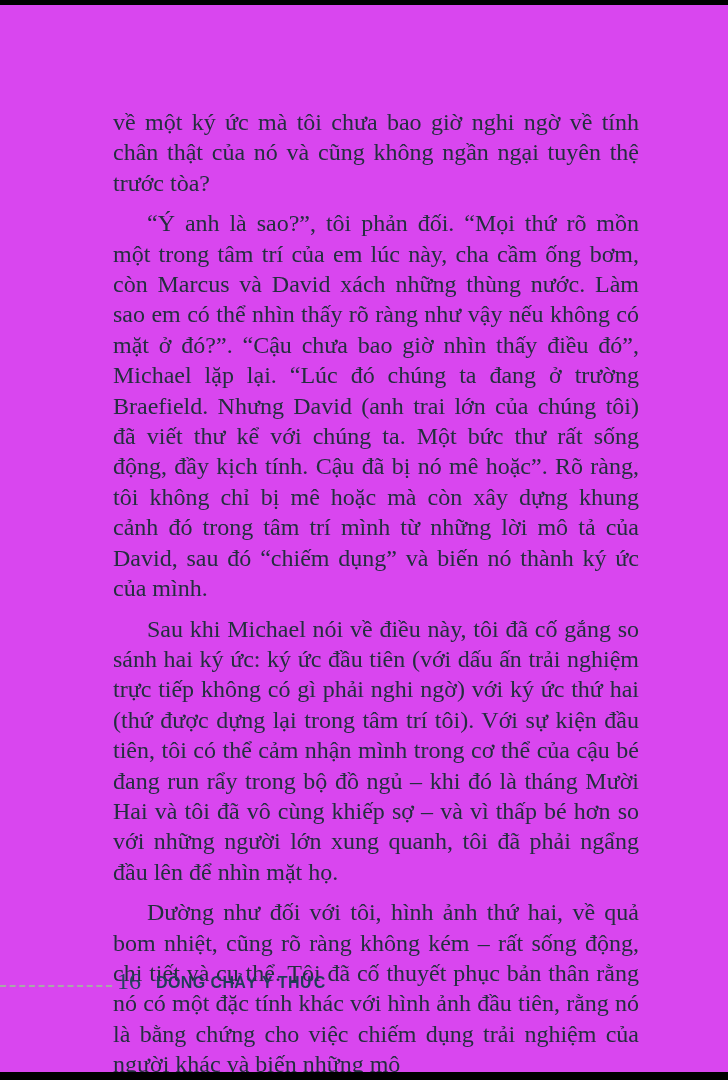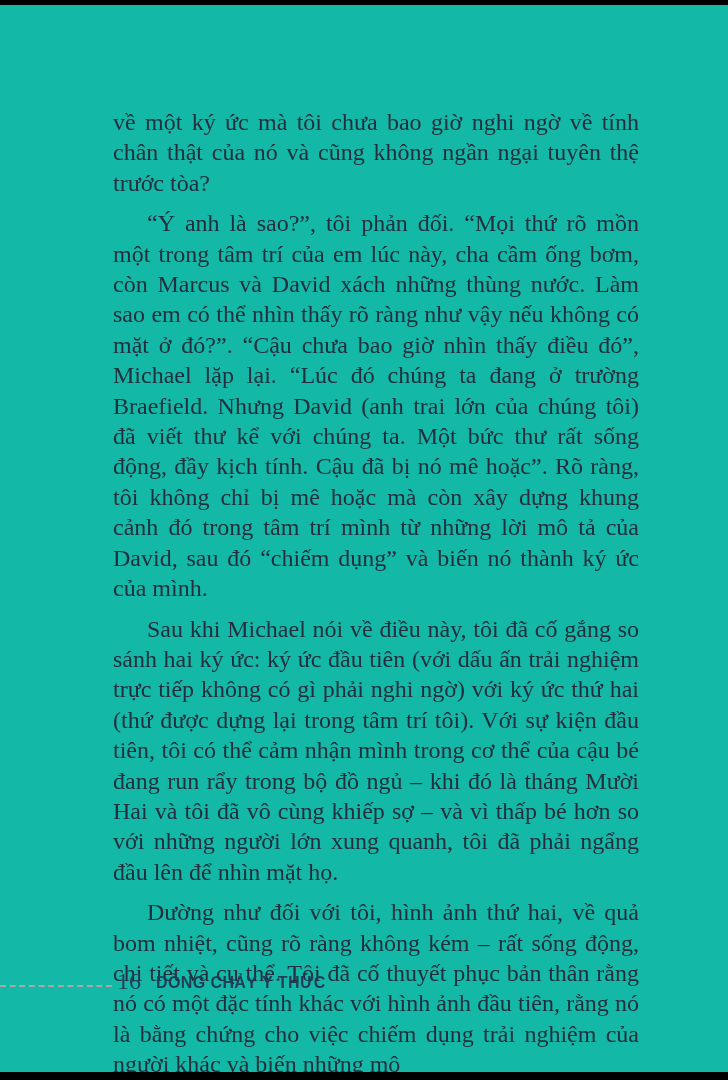--- a/index.html
+++ b/index.html
@@ -4,21 +4,21 @@
 <style>
   html, body {
     margin: 0;
     padding: 0;
     background: #ffffff;
   }
   #page {
     position: relative;
     width: 728px;
     height: 1080px;
-    background: #14b8a6;
+    background: #d946ef;
     overflow: hidden;
     font-family: "Liberation Serif", "DejaVu Serif", serif;
   }
   .edge-bar {
     position: absolute;
     left: 0;
     width: 728px;
     background: #000000;
   }
   #top-bar { top: 0; height: 5px; }

